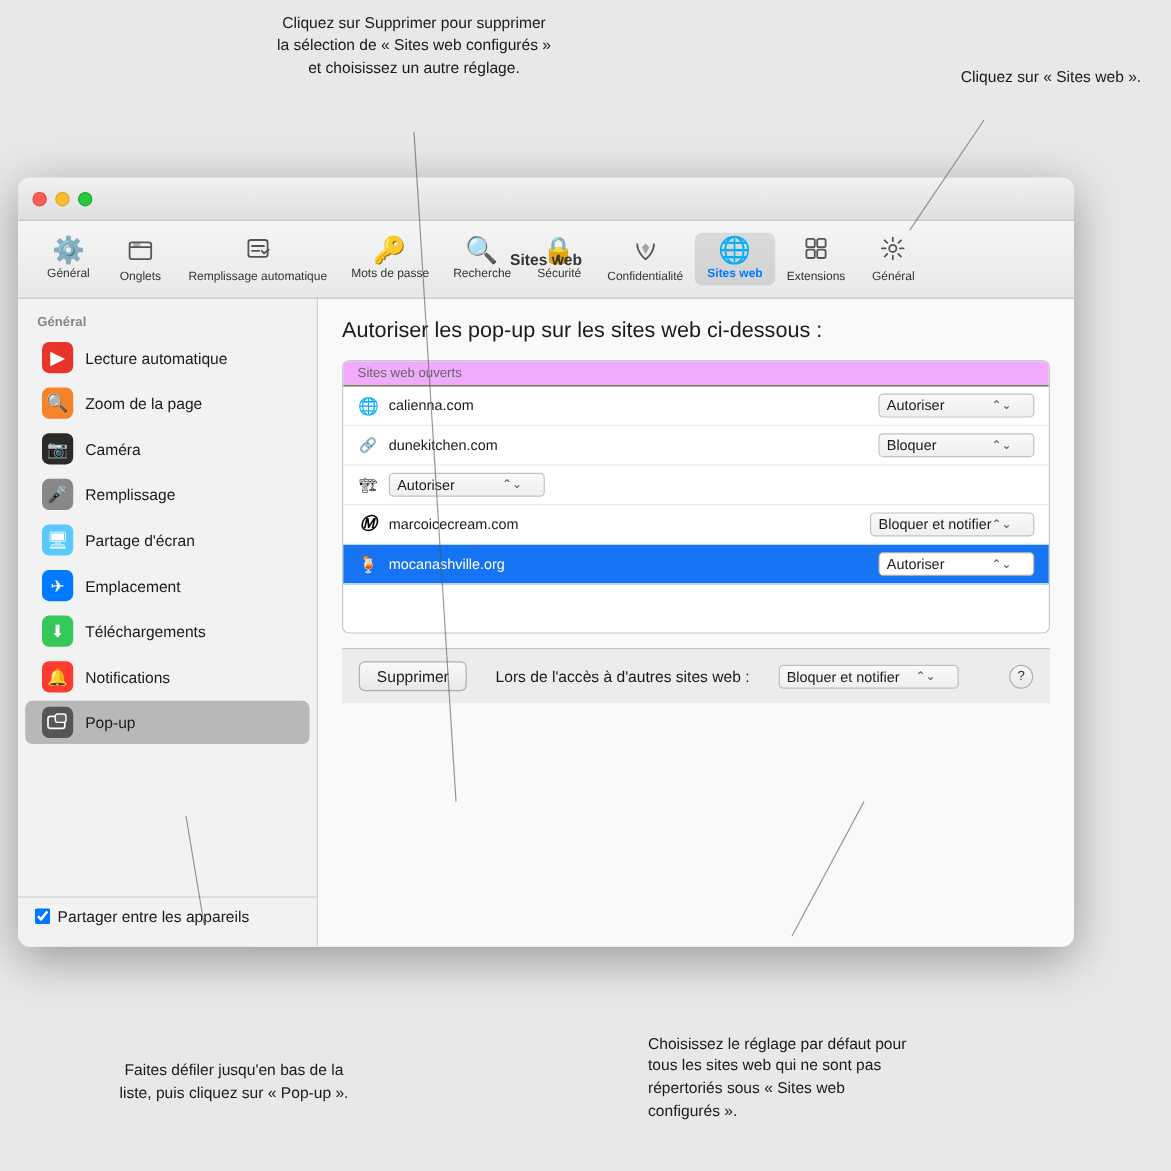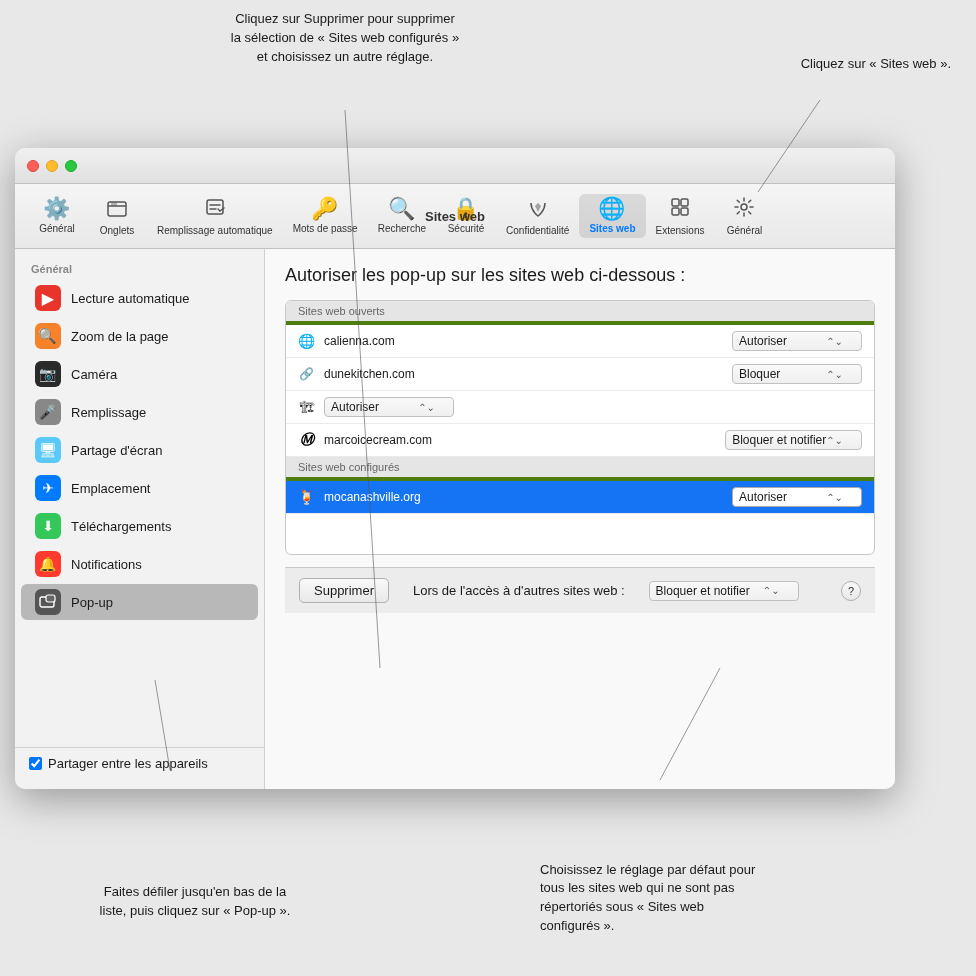--- a/index.html
+++ b/index.html
@@ -179,22 +179,22 @@
       border: 1px solid #c8c8c8;
       border-radius: 6px;
       background: white;
       overflow: hidden;
       margin-bottom: 12px;
     }
     .sites-section-header {
       font-size: 11px;
       color: #666;
       padding: 4px 12px;
-      background: #e5e5e5;
-      border-bottom: 4px solid #4d7c0f;
+      background: #f0abfc;
+      border-bottom: 1px solid #4d7c0f;
     }
     .sites-row {
       display: flex;
       align-items: center;
       padding: 6px 12px;
       border-bottom: 1px solid #ebebeb;
     }
     .sites-row:last-child { border-bottom: none; }
     .sites-row.selected {
       background: #1474f3;
@@ -466,21 +466,20 @@
         </div>
         <div class="sites-row">
           <div class="site-favicon" style="font-size:14px; font-weight:bold; font-style:italic;">Ⓜ</div>
           <span class="site-name">marcoicecream.com</span>
           <div class="select-box">
             <span>Bloquer et notifier</span>
             <span class="select-arrow">⌃⌄</span>
           </div>
         </div>
 
-        <div class="sites-section-header">Sites web configurés</div>
 
         <div class="sites-row selected">
           <div class="site-favicon" style="font-size:14px;">🍹</div>
           <span class="site-name">mocanashville.org</span>
           <div class="select-box white-bg">
             <span>Autoriser</span>
             <span class="select-arrow">⌃⌄</span>
           </div>
         </div>
 

